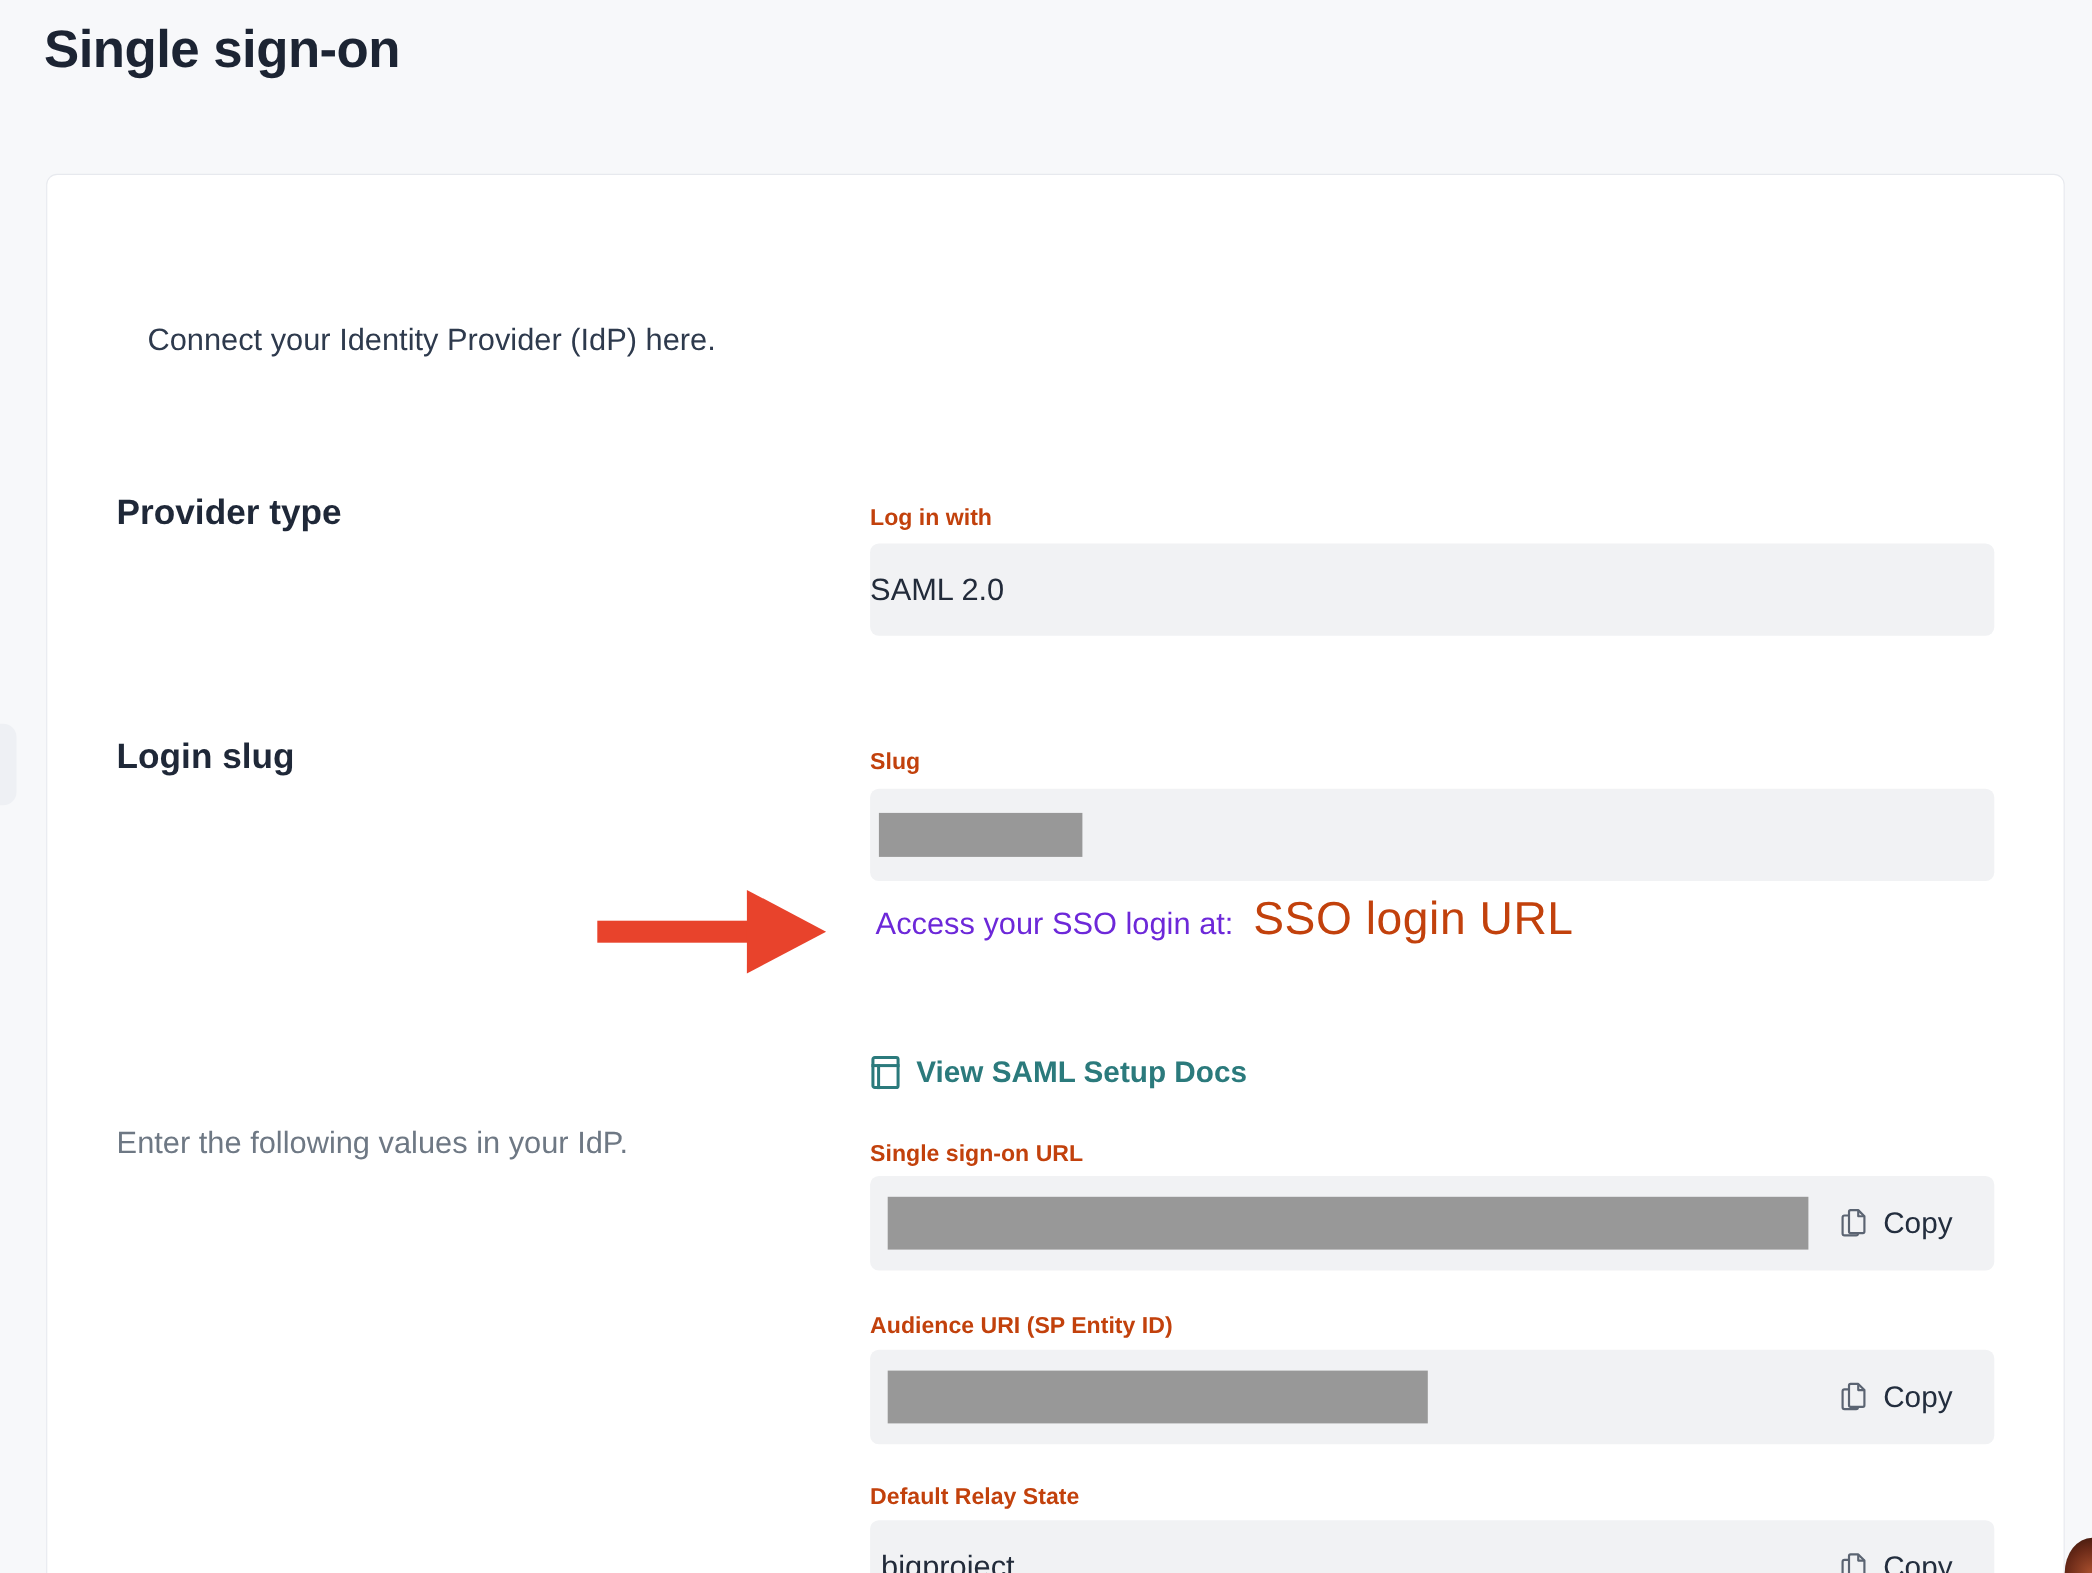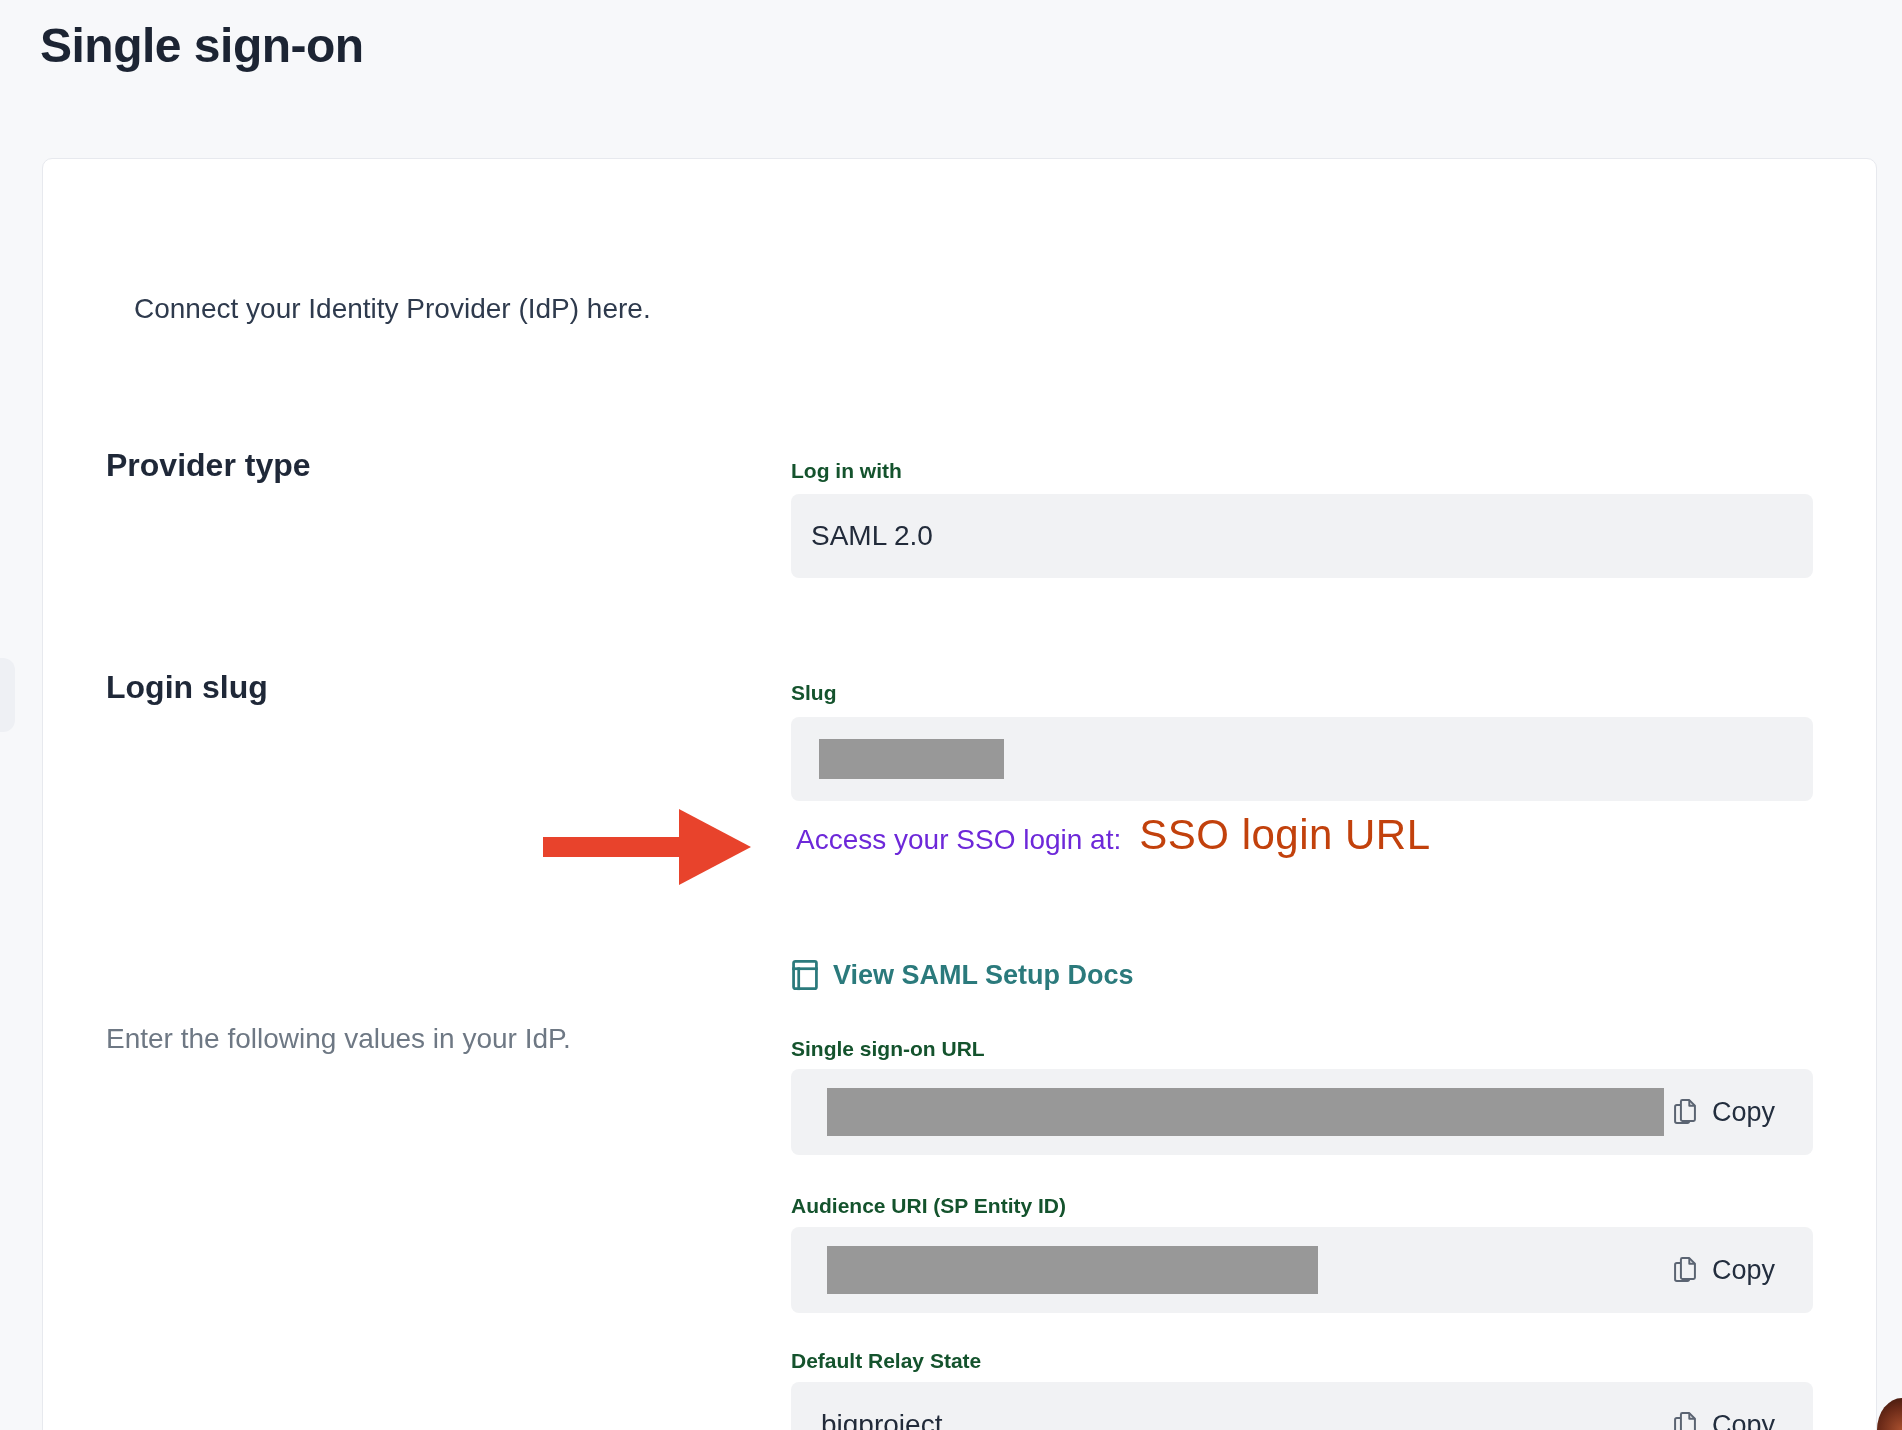--- a/index.html
+++ b/index.html
@@ -39,27 +39,26 @@
   .section-heading {
     position:absolute; left:63px;
     font-size:32px; font-weight:bold; color:#1f2838;
   }
   .sub-note {
     position:absolute; left:63px;
     font-size:28px; color:#6e7884;
   }
   .field-label {
     position:absolute; left:748px;
-    font-size:21px; font-weight:bold; color:#14532d;
+    font-size:21px; font-weight:bold; color:#c2410c;
   }
   .field {
     position:absolute; left:748px; width:1022px; height:84px;
     background:#f1f2f4; border-radius:8px;
     display:flex; align-items:center;
-    padding-left:20px;
   }
   .field .value { font-size:28px; color:#222b3a; }
   .redact-bar { background:var(--redaction, #989898); }
   .bar-slug   { margin-left:8px;  width:185px; height:40px; }
   .bar-wide   { margin-left:16px; width:837px; height:48px; }
   .bar-medium { margin-left:16px; width:491px; height:48px; }
   .copy-group {
     position:absolute; right:38px; top:0; height:100%;
     display:flex; align-items:center; gap:13px;
     cursor:pointer;

